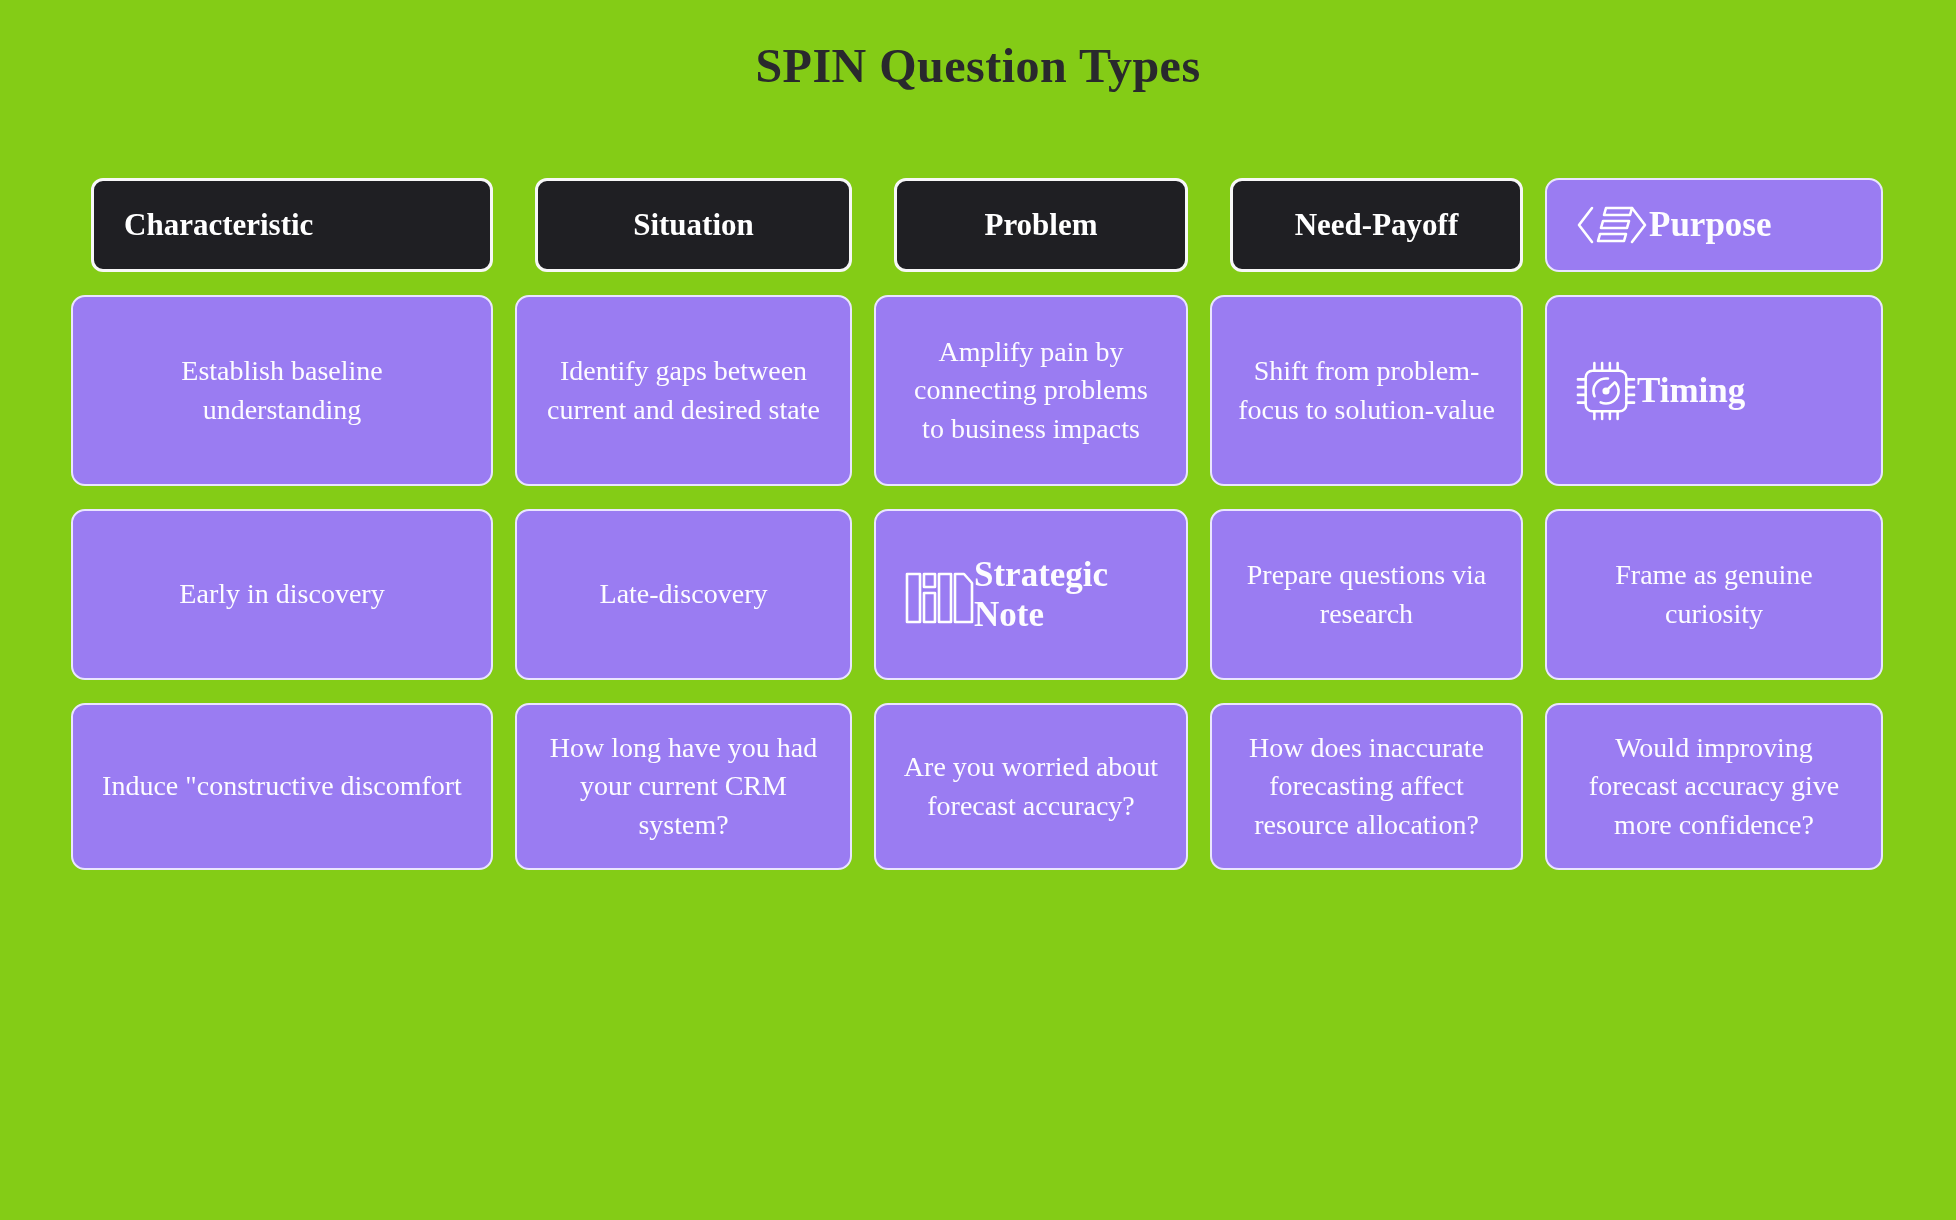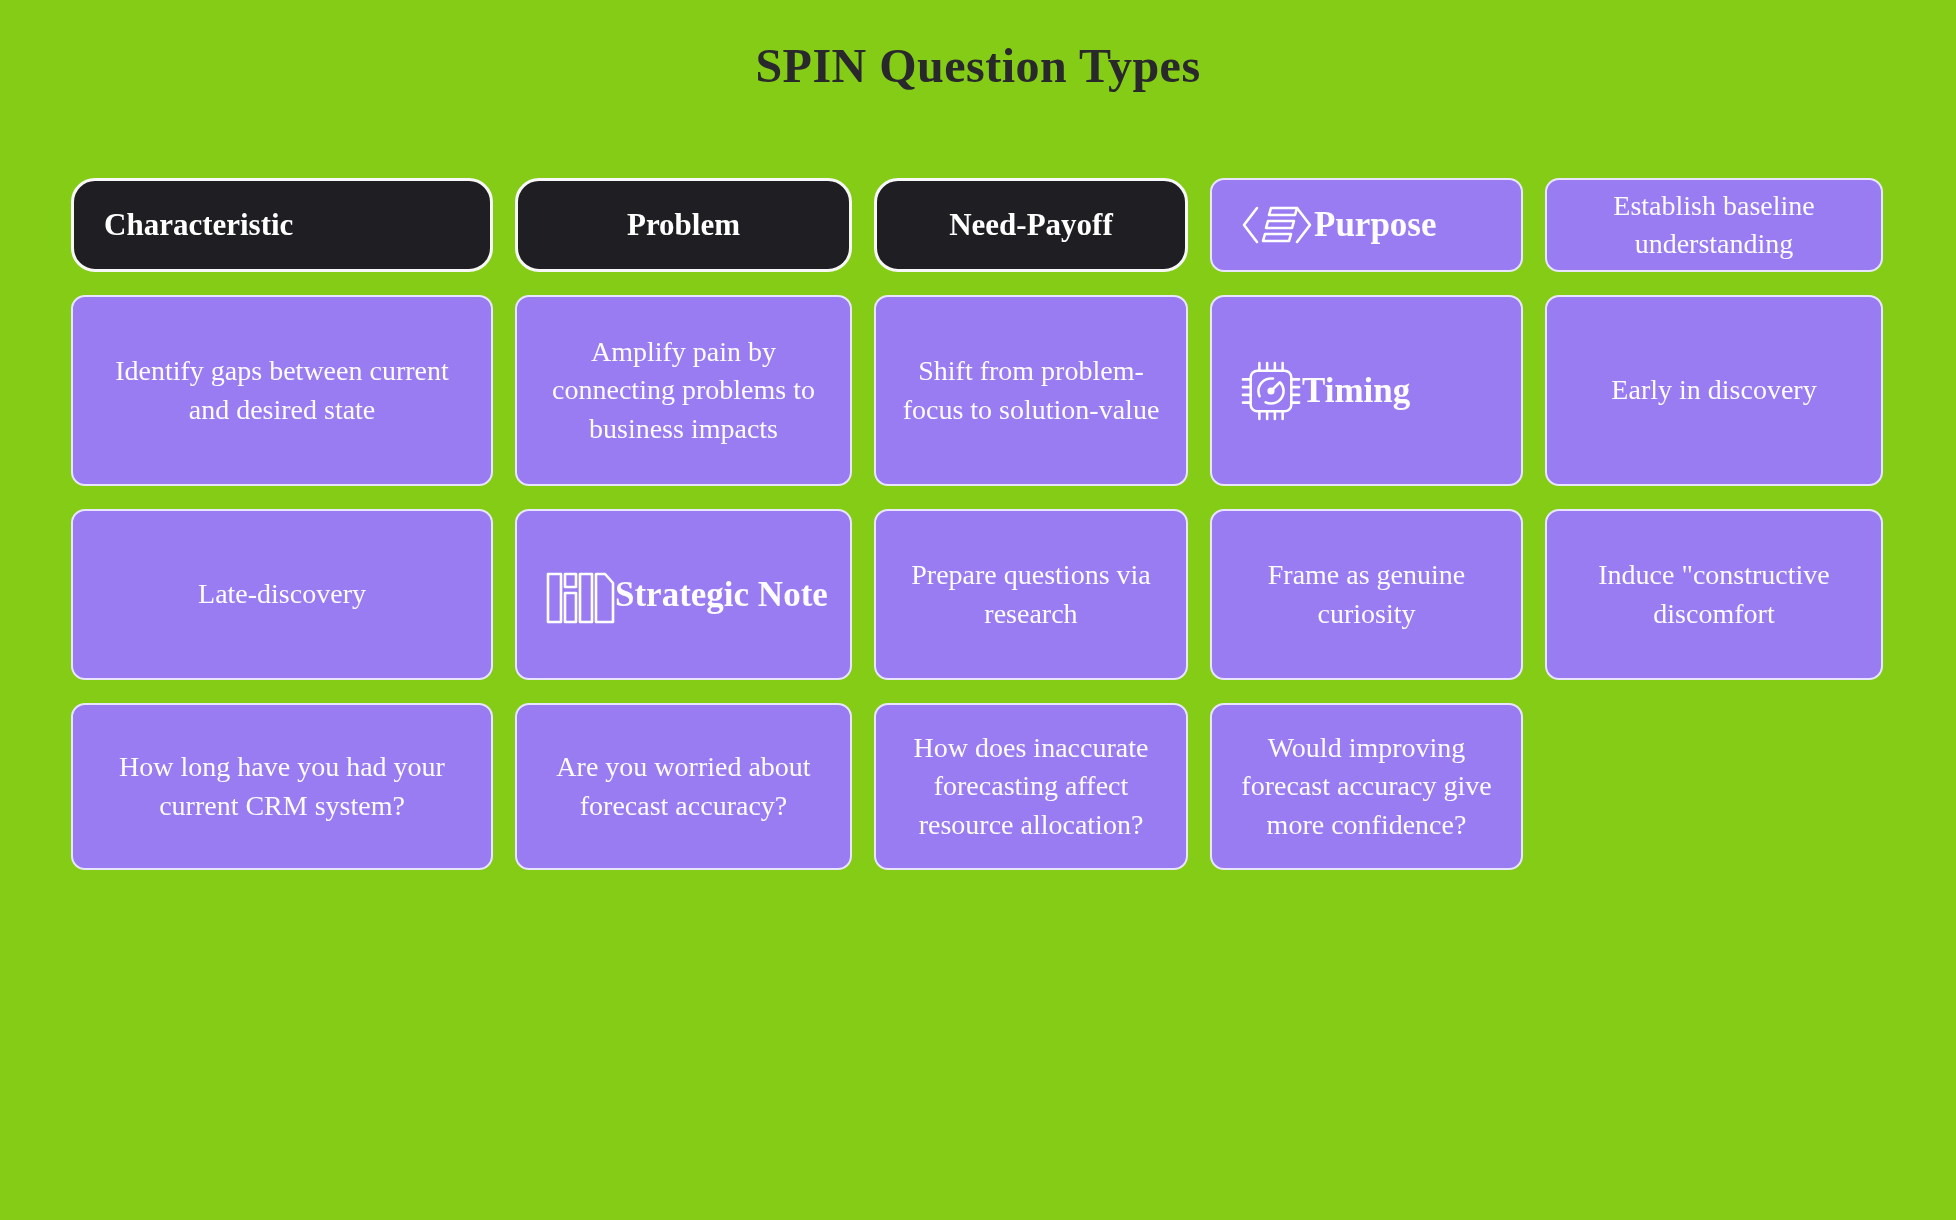--- a/index.html
+++ b/index.html
@@ -20,23 +20,23 @@
     position:absolute;left:71px;top:178px;
     display:grid;
     grid-template-columns:422px 337px 314px 313px 338px;
     grid-template-rows:94px 191px 171px 167px 243px;
     gap:23px 22px;
   }
   .cell{box-sizing:border-box;}
   .header-cell{
     background:#1f1f23;
     border:3px solid #f7f7f7;
-    border-radius:24px;
+    border-radius:12px;
     display:flex;align-items:center;justify-content:center;
-    color:#ffffff;font-size:31px;font-weight:700;
+    color:#ffffff;font-size:31px;font-weight:700;margin-left:20px;
   }
   .header-cell.first{justify-content:flex-start;padding-left:30px;}
   .purple{
     background:#9a7cf2;
     border:2px solid #eae5ff;
     border-radius:14px;
     color:#fdfcff;
   }
   .label-cell{
     display:flex;align-items:center;
@@ -55,20 +55,21 @@
 </head>
 <body>
 
 <div class="page">
 
   <div class="title">SPIN Question Types</div>
 
   <div class="grid">
 
     <div class="cell header-cell first">Characteristic</div>
+    <div class="cell header-cell">Situation</div>
     <div class="cell header-cell">Problem</div>
     <div class="cell header-cell">Need-Payoff</div>
 
     <div class="cell purple label-cell">
       <span class="icon">
         <svg width="74" height="46" viewBox="0 0 74 46">
           <path d="M17 6 L4 23 L17 40"></path>
           <path d="M57 6 L70 23 L57 40"></path>
           <path d="M31 6 H57 L55 13 H29 Z"></path>
           <path d="M28 19 H54 L52 26 H26 Z"></path>

